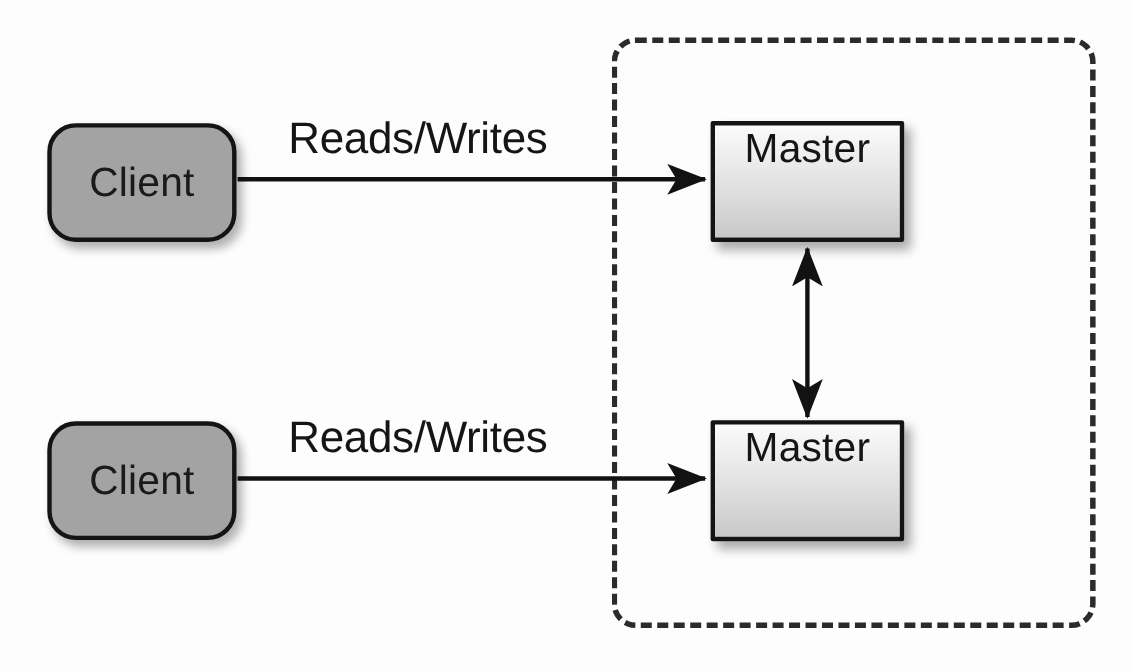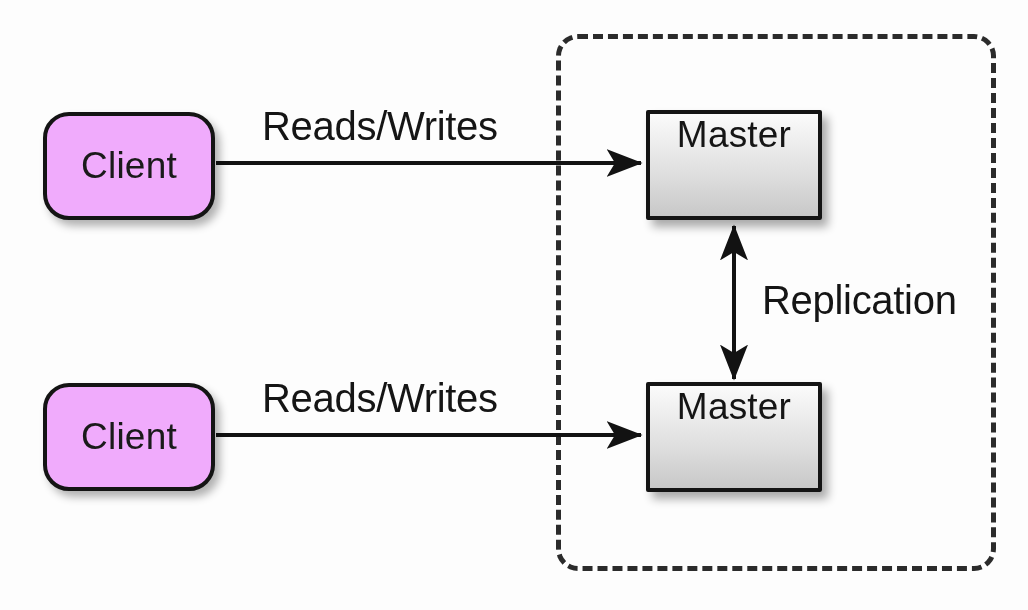--- a/index.html
+++ b/index.html
@@ -26,21 +26,21 @@
     top: 0;
     width: 1028px;
     height: 610px;
     pointer-events: none;
   }
 
   
   .client-node {
     position: absolute;
     box-sizing: border-box;
-    background: #f0abfc;
+    background: #a3a3a3;
     border: 4px solid #141414;
     border-radius: 26px;
     box-shadow: 5px 6px 9px rgba(0,0,0,0.30);
     display: flex;
     align-items: center;
     justify-content: center;
   }
   .client-label {
     font-size: 37px;
     color: #1a1a1a;
@@ -122,15 +122,14 @@
   </div>
 
   <div class="master-node" style="left:646px; top:382px; width:176px; height:110px;">
     <span class="master-label">Master</span>
   </div>
 
   <div class="edge-label" style="left:262px; top:104px;">Reads/Writes</div>
 
   <div class="edge-label" style="left:262px; top:376px;">Reads/Writes</div>
 
-  <div class="edge-label" style="left:762px; top:278px;">Replication</div>
 
 </div>
 
 </body></html>

